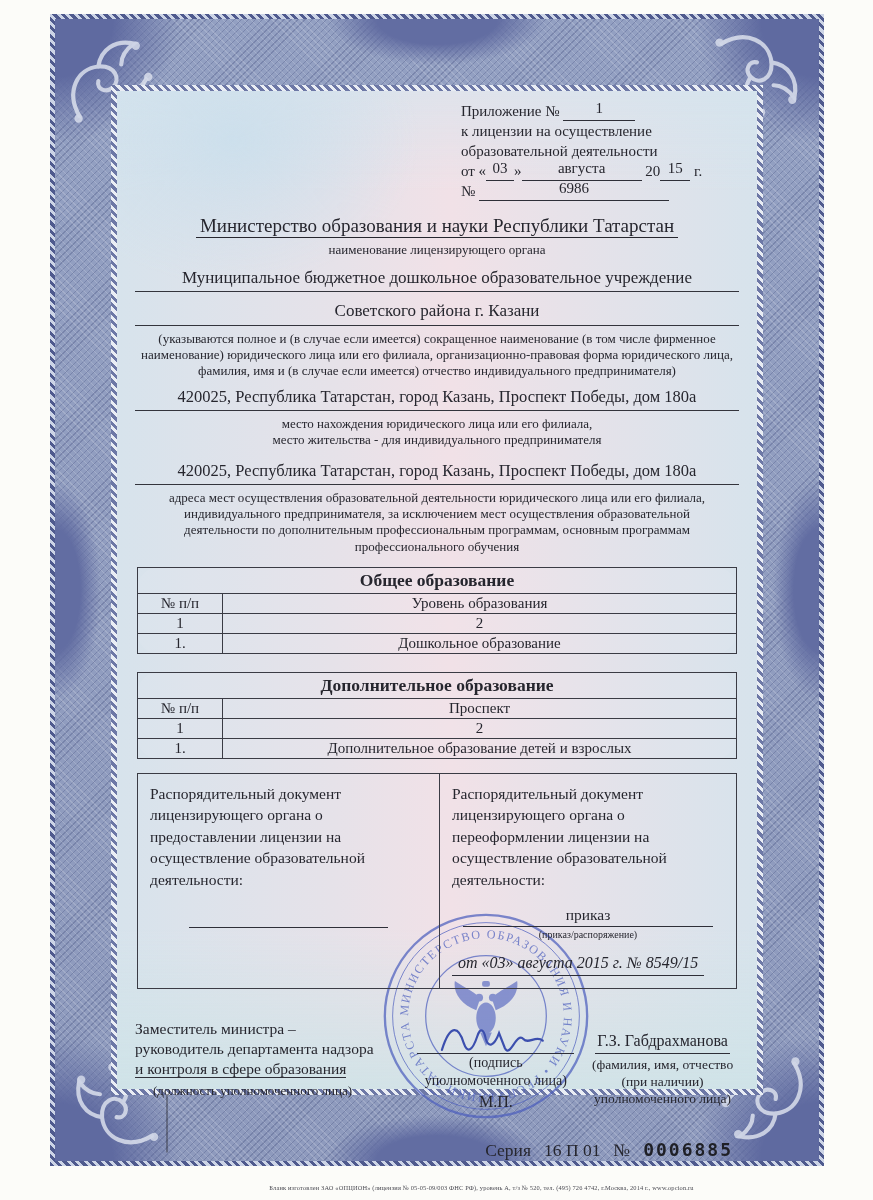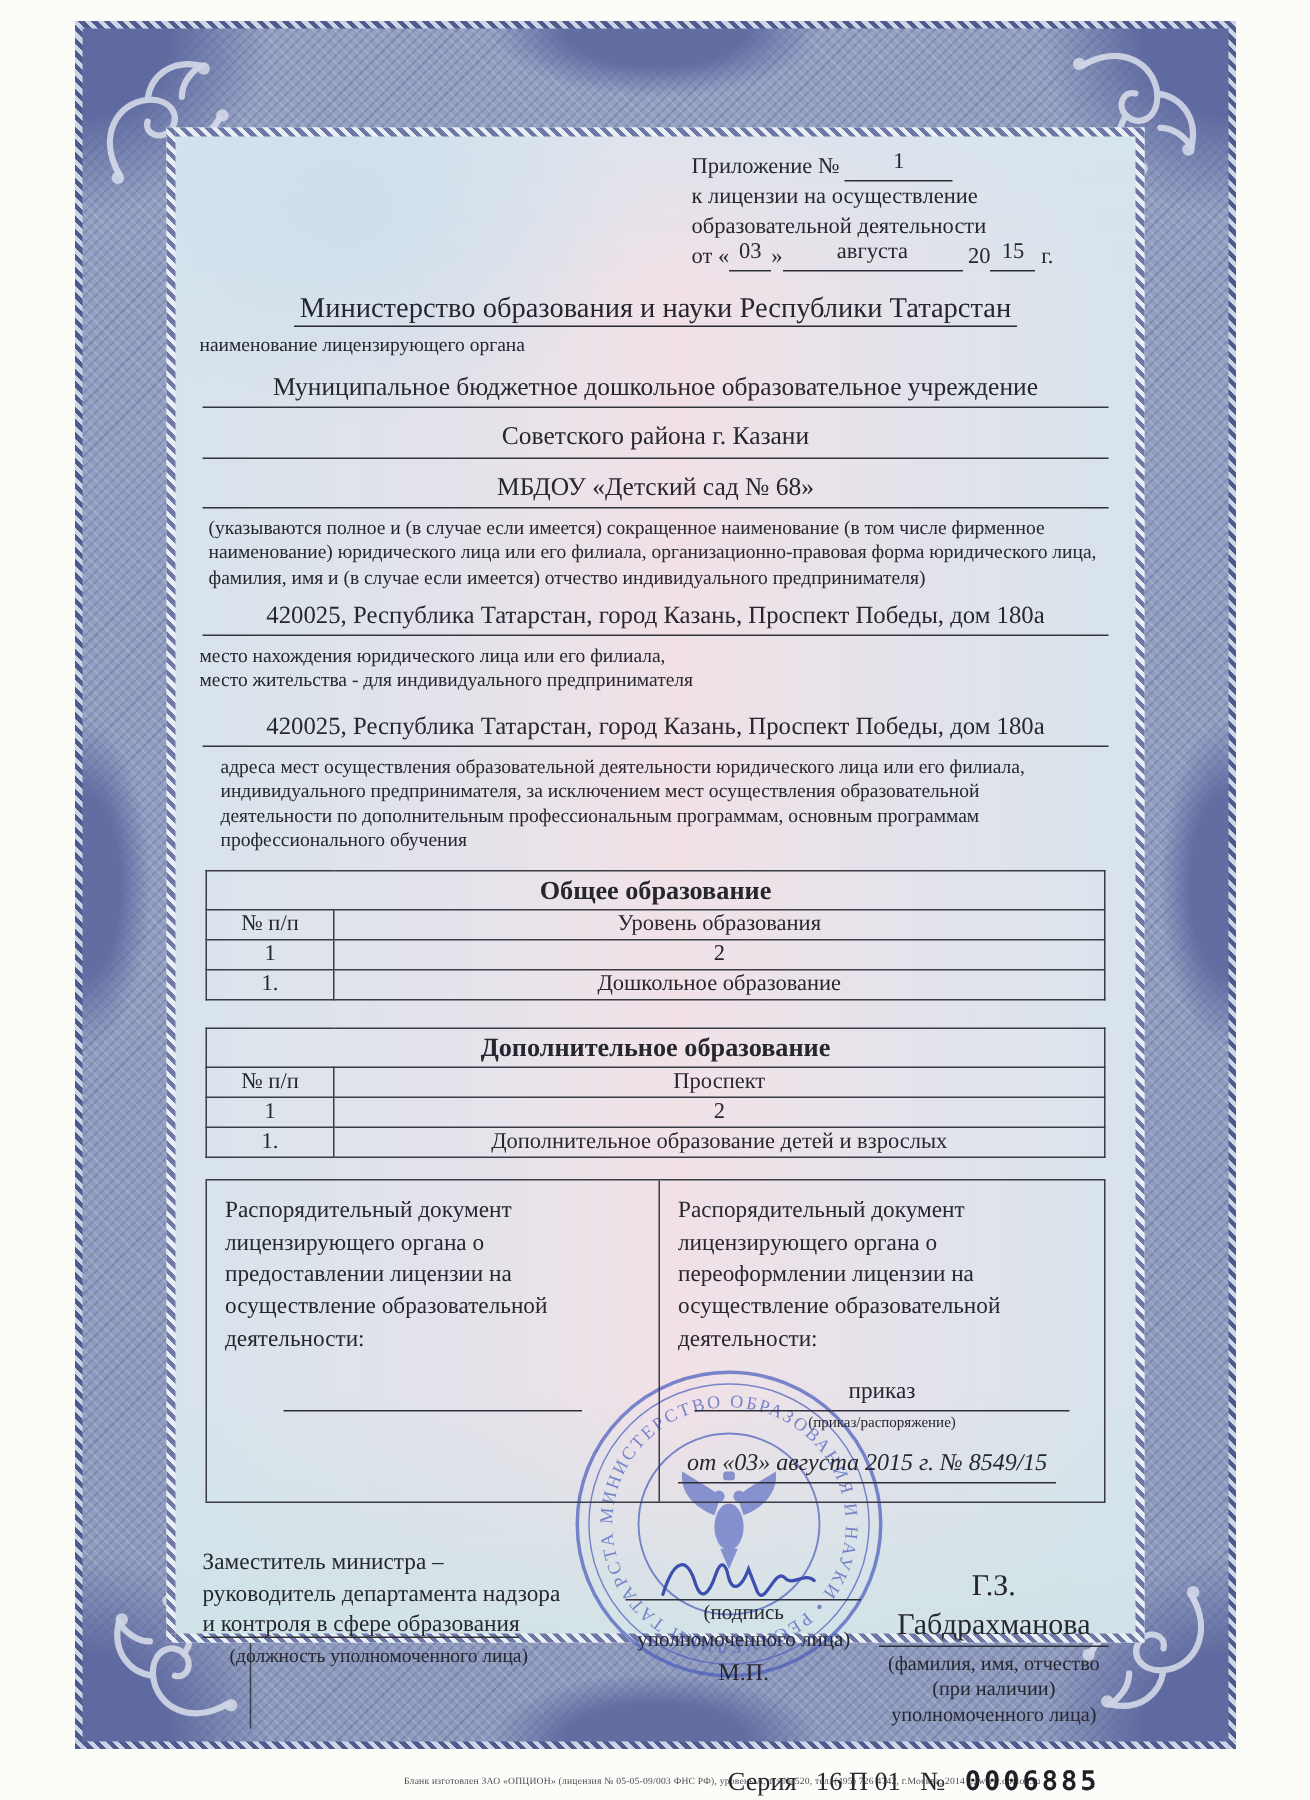--- a/index.html
+++ b/index.html
@@ -34,21 +34,21 @@
     border-image:repeating-linear-gradient(45deg,#6d78a6 0 3px,#e9edf4 3px 6px) 6;
     background:
       radial-gradient(ellipse 260px 200px at 18% 5%,rgba(203,223,236,.9),rgba(203,223,236,0) 72%),
       linear-gradient(180deg,rgba(212,228,238,.6) 0%,rgba(212,228,238,0) 10%,rgba(212,228,238,0) 84%,rgba(206,227,231,.85) 100%),
       linear-gradient(90deg,#d7e3ec 0%,#e6e2e9 34%,#f1e1e7 52%,#e7e2e9 70%,#d7e3ec 100%);}
   .content{position:relative;box-sizing:border-box;height:100%;padding:6px 16px 0;z-index:1;}
 
   
   .bl{display:inline-block;border-bottom:1px solid #2e2f38;text-align:center;line-height:1.05;}
   .fill{display:inline-block;transform:translateY(-3px);}
-  .caption{font-size:13px;line-height:1.26;}
+  .caption{font-size:13px;line-height:1.26;text-align:center;}
   .center{text-align:left;font-style:italic;}
 
   
   .hdr{width:278px;margin:4px 2px 0 auto;font-size:15px;line-height:1.34;}
   .hdr .row{white-space:nowrap;}
 
   
   .authority{margin-top:14px;text-align:center;font-size:19px;}
   .authority span{border-bottom:1.4px solid #26262e;padding:0 4px 1px;}
   .auth-cap{margin-top:5px;}
@@ -82,21 +82,21 @@
   
   .signing{position:relative;display:flex;margin:30px 2px 0;gap:8px;font-size:15.5px;line-height:1.3;}
   .sgn-left{width:46%;z-index:1;}
   .sgn-mid{width:28%;z-index:1;text-align:center;}
   .sgn-right{width:26%;z-index:1;text-align:center;}
   .pos-ul{border-bottom:1px solid #2e2f38;display:inline;}
   .sgn-left .caption{margin-top:3px;margin-left:18px;text-align:left;}
   .sigline{position:relative;height:34px;border-bottom:1px solid #2e2f38;margin:0 4px;}
   .sigline svg{position:absolute;left:12px;bottom:-7px;}
   .mp{margin-top:3px;font-size:16px;}
-  .signer{display:inline-block;border-bottom:1px solid #2e2f38;padding:12px 2px 1px;font-size:20px;}
+  .signer{display:inline-block;border-bottom:1px solid #2e2f38;padding:12px 2px 1px;font-size:16px;}
 
   
   .stamp{position:absolute;left:262px;top:818px;width:214px;height:214px;opacity:.72;z-index:0;}
 
   
   .serial{display:flex;justify-content:flex-end;align-items:baseline;gap:13px;
           margin:26px 8px 0 0;font-size:17.5px;}
   .serial .num{font-family:"DejaVu Sans Mono",monospace;font-weight:bold;font-size:18px;
                letter-spacing:2px;color:#1f2026;}
 
@@ -190,30 +190,33 @@
             <span>Приложение №</span>
             <span class="bl" style="width:72px;"><i class="fill" style="font-style:normal;">1</i></span>
           </div>
           <div>к лицензии на осуществление</div>
           <div>образовательной деятельности</div>
           <div class="row">
             <span>от «</span><span class="bl" style="width:28px;"><i class="fill" style="font-style:normal;">03</i></span><span>»</span><span class="bl" style="width:120px;"><i class="fill" style="font-style:normal;">августа</i></span>
             <span>20</span><span class="bl" style="width:30px;"><i class="fill" style="font-style:normal;">15</i></span>
             <span>г.</span>
           </div>
+          <div class="row">
+            <span>№</span>
+            <span class="bl" style="width:190px;"><i class="fill" style="font-style:normal;">6986</i></span>
+          </div>
         </div>
 
         <div class="authority">
           <span>Министерство образования и науки Республики Татарстан</span>
         </div>
         <div class="caption auth-cap">наименование лицензирующего органа</div>
 
         <div class="orgline">Муниципальное бюджетное дошкольное образовательное учреждение</div>
         <div class="orgline">Советского района г. Казани</div>
-        <div class="orgline">МБДОУ «Детский сад № 68»</div>
         <div class="caption parcap" style="padding:0 6px;">(указываются полное и (в случае если имеется) сокращенное наименование (в том числе фирменное наименование) юридического лица или его филиала, организационно-правовая форма юридического лица, фамилия, имя и (в случае если имеется) отчество индивидуального предпринимателя)</div>
 
         <div class="addr">420025, Республика Татарстан, город Казань, Проспект Победы, дом 180а</div>
         <div class="caption parcap">
           <div>место нахождения юридического лица или его филиала,</div>
           <div>место жительства - для индивидуального предпринимателя</div>
         </div>
 
         <div class="addr addr2">420025, Республика Татарстан, город Казань, Проспект Победы, дом 180а</div>
         <div class="caption parcap" style="padding:0 14px;">адреса мест осуществления образовательной деятельности юридического лица или его филиала, индивидуального предпринимателя, за исключением мест осуществления образовательной деятельности по дополнительным профессиональным программам, основным программам профессионального обучения</div>

